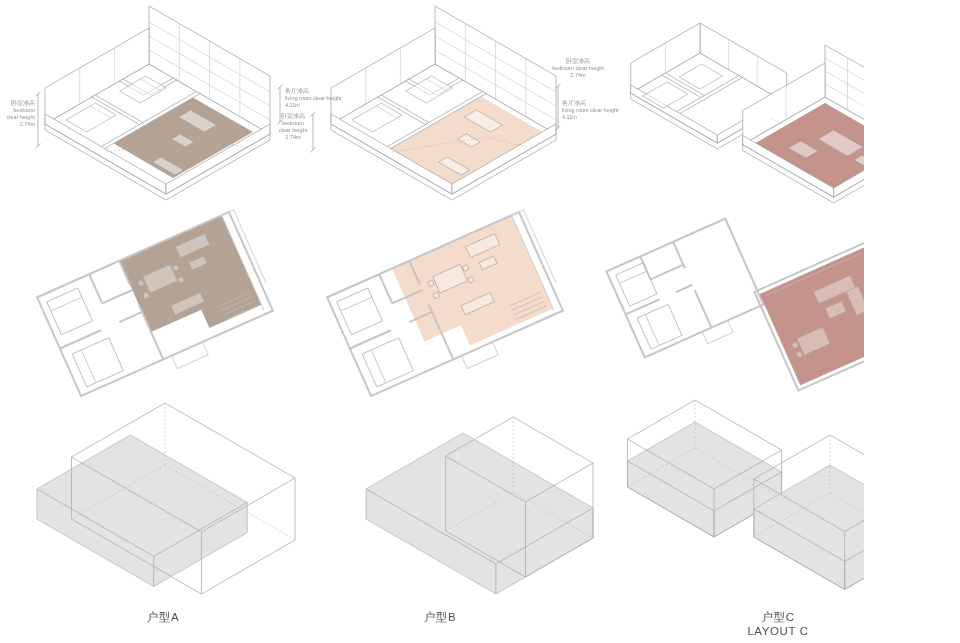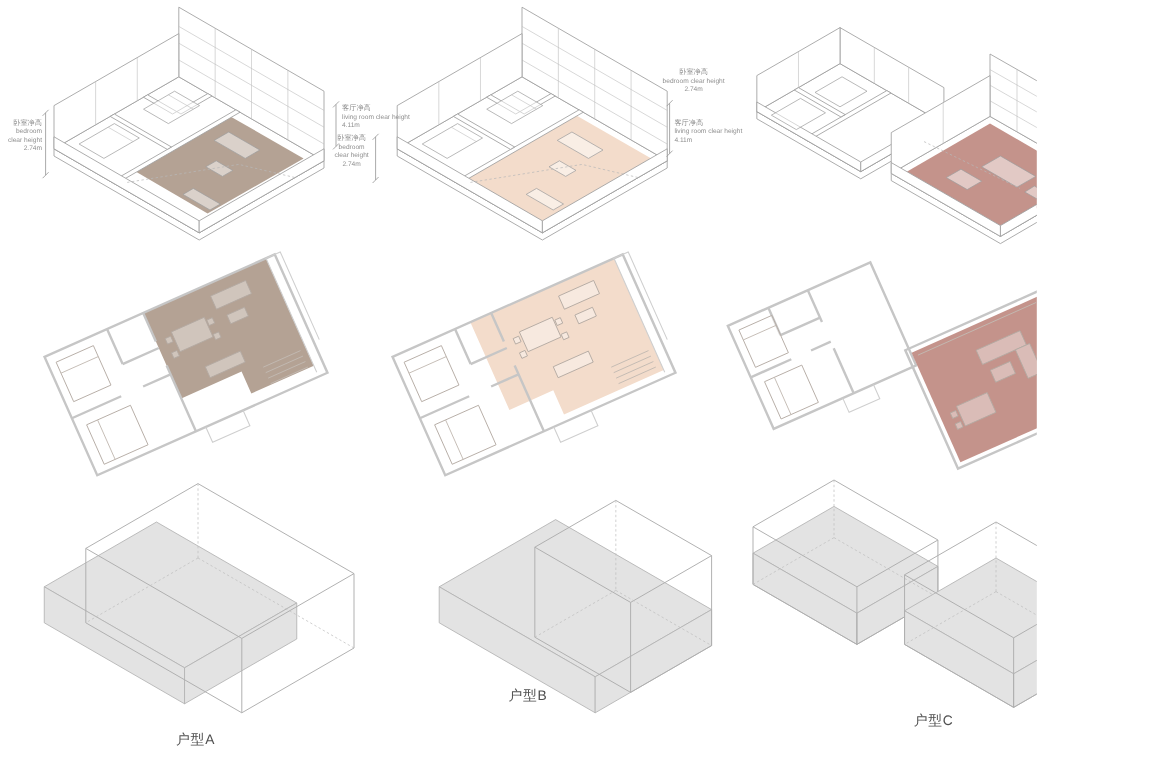--- a/index.html
+++ b/index.html
@@ -312,20 +312,21 @@
   <div class="ann" style="left:924px;top:100px;width:35px;text-align:left">
     <div class="zh">起居净高</div>
     <div>living room</div>
     <div>clear height</div>
     <div>4.11m</div>
   </div>
 
   <div class="cap" style="left:63px;top:611px">
     <div>户型A</div>
   </div>
-  <div class="cap" style="left:340px;top:574px">
+  <div class="cap" style="left:340px;top:611px">
     <div>户型B</div>
   </div>
-  <div class="cap" style="left:678px;top:595px">
+  <div class="cap" style="left:678px;top:611px">
     <div>户型C</div>
+    <div>LAYOUT C</div>
   </div>
 
 </div>
 
 </body></html>

